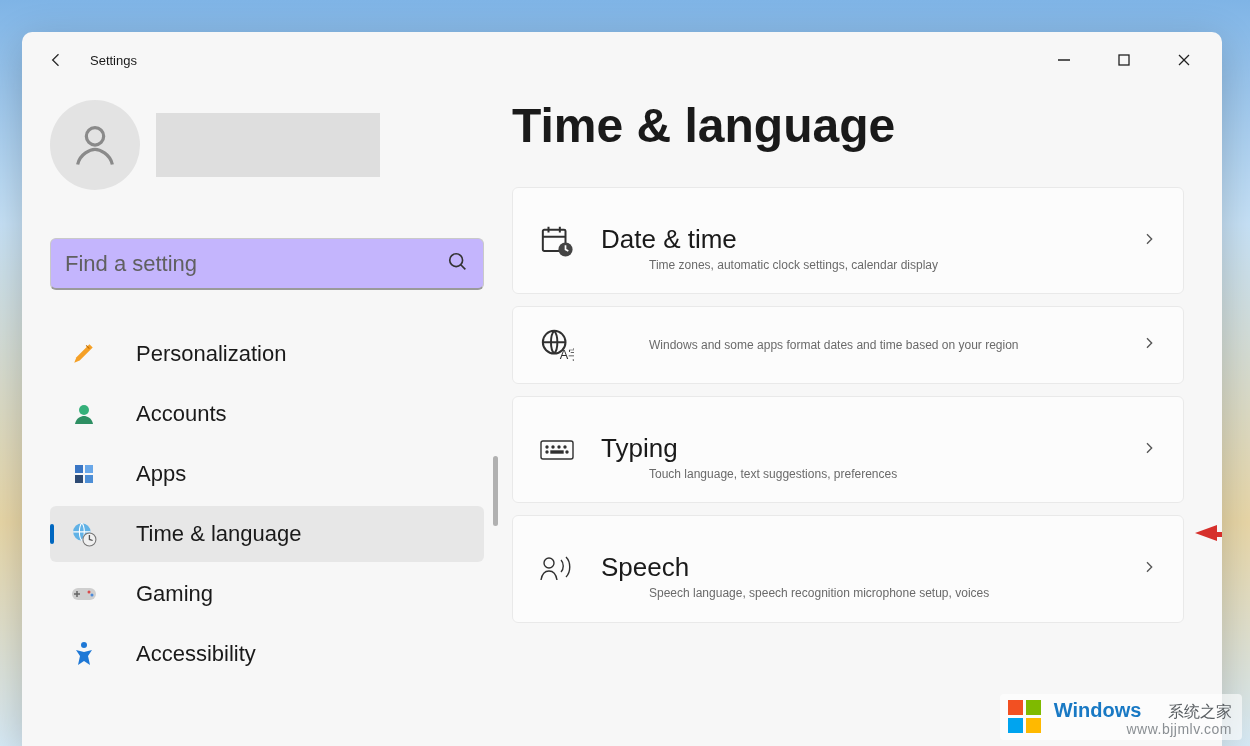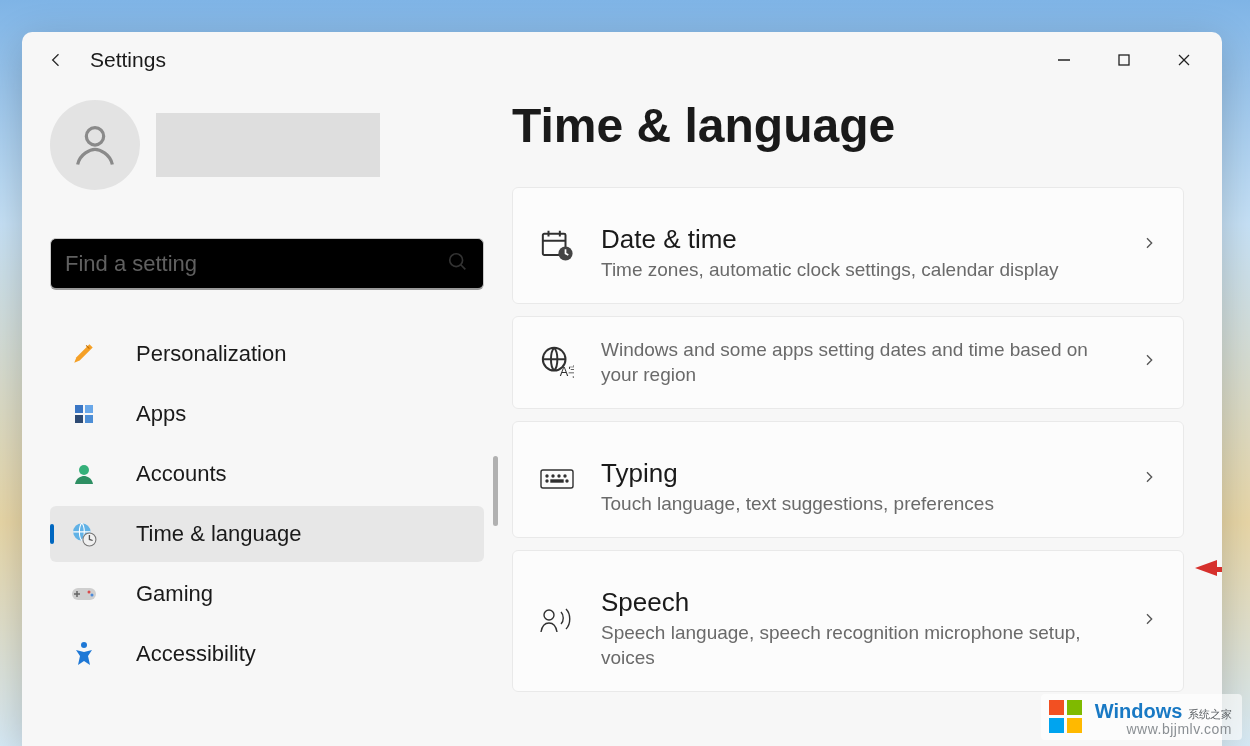--- a/index.html
+++ b/index.html
@@ -13,35 +13,35 @@
     background: #f7f7f7; border-radius: 10px 10px 0 0;
     box-shadow: 0 10px 40px rgba(0,0,0,0.2);
     overflow: hidden;
   }
   .titlebar {
     height: 56px; display: flex; align-items: center; justify-content: space-between;
     padding: 0 8px 0 22px;
   }
   .titlebar-left { display:flex; align-items:center; gap:22px; }
   .back-arrow { width:24px; height:24px; display:flex; align-items:center; justify-content:center; color:#2b2b2b; cursor:pointer; }
-  .title { font-size: 21px; color:#1a1a1a; font-weight: 400; }
+  .title { font-size: 13px; color:#1a1a1a; font-weight: 400; }
   .win-controls { display:flex; }
   .win-btn { width:60px; height:48px; display:flex; align-items:center; justify-content:center; color:#222; }
   .win-btn svg { width:14px; height:14px; }
   .content { display:flex; height: calc(100% - 56px); }
   .sidebar { width: 490px; padding: 0 28px 0 28px; position:relative; }
   .profile { display:flex; align-items:center; gap:16px; margin-top: 12px; }
   .avatar {
     width: 90px; height: 90px; border-radius:50%; background:#e3e3e3;
     display:flex; align-items:center; justify-content:center; color:#8a8a8a;
   }
   .name-placeholder { width:224px; height:64px; background:#dedede; }
   .search-wrap {
     margin-top: 48px; height: 52px; border:1px solid #c9c9c9; border-radius:6px;
-    display:flex; align-items:center; padding:0 14px 0 14px; background:#000000;
+    display:flex; align-items:center; padding:0 14px 0 14px; background:#c4b5fd;
     border-bottom: 2px solid #9a9a9a;
     justify-content: center;
   }
   .search-input {
     flex:1; border:none; outline:none; background:transparent;
     font-size:22px; color:#606060;
   }
   .search-input::placeholder { color:#606060; }
   .search-icon { color:#333; margin-left:6px; }
   .nav { margin-top: 36px; position:relative; }
@@ -66,42 +66,42 @@
   .page-title { font-size: 48px; font-weight:600; color:#1a1a1a; margin-bottom: 34px; }
   .card {
     background:#fcfcfc; border:1px solid #e9e9e9; border-radius:6px;
     display:flex; align-items:center; gap:26px;
     padding: 20px 26px; margin-bottom: 12px; cursor:pointer;
     position:relative;
   }
   .card .card-icon { width:36px; height:36px; display:flex; align-items:center; justify-content:center; color:#303030; }
   .card .card-body { flex:1; }
   .card .card-title { font-size:26px; color:#1a1a1a; font-weight:400; margin-bottom:2px;margin-top:16px; }
-  .card .card-sub { font-size:19px; color:#6a6a6a; line-height:1.35; }
+  .card .card-sub { font-size:12px; color:#6a6a6a; line-height:1.35;margin-left:48px; }
   .card .chevron { color:#555; }
 
   .arrow-annotation {
     position:absolute; left:672px; top:6px; width:160px; height:22px; pointer-events:none;
   }
   .arrow-line { position:absolute; left:30px; top:10px; width:130px; height:3px; background:#d6302c; }
   .arrow-line2 { position:absolute; left:30px; top:13px; width:130px; height:2px; background:#d6302c; }
   .arrow-head {
     position:absolute; left:10px; top:3px; width:0; height:0;
     border-top:8px solid transparent; border-bottom:8px solid transparent;
     border-right:22px solid #d6302c;
   }
 
   .watermark {
     position:absolute; right:8px; bottom:6px; display:flex; align-items:center; gap:8px;
     background:rgba(255,255,255,0.6); padding:4px 10px 2px 6px; border-radius:4px;
   }
   .wm-logo { width:40px; height:40px; position:relative; }
   .wm-logo .sq { position:absolute; width:15px; height:15px; }
   .wm-text-main { font-size:20px; color:#1979c4; font-weight:600; }
-  .wm-text-main .cn { color:#5a5f63; font-size:11px; font-weight:400; }
+  .wm-text-main .cn { color:#5a5f63; font-size:16px; font-weight:400;margin-left:21px; }
   .wm-text-sub { font-size:14px; color:#8a8f93; letter-spacing:0.5px; text-align:right; margin-top:-2px; }
 </style>
 </head>
 <body>
 
 <div class="window">
   <div class="titlebar">
     <div class="titlebar-left">
       <div class="back-arrow">
         <svg width="20" height="20" viewBox="0 0 24 24" fill="none" stroke="currentColor" stroke-width="1.6">
@@ -161,37 +161,37 @@
                 <path d="M3 20l5-2 12-12-3-3L5 15l-2 5z" fill="#f5a026"></path>
                 <path d="M14 4l3 3" stroke="#c46e00" stroke-width="1"></path>
               </svg>
           </span>
           <span>Personalization</span>
         </div>
 
         <div class="nav-item">
           <span class="icon-slot">
             <svg width="24" height="24" viewBox="0 0 24 24">
+                <circle cx="12" cy="8" r="5" fill="#35b07a"></circle>
+                <path d="M3 22c1-6 6-8 9-8s8 2 9 8z" fill="#2e8f63"></path>
+              </svg>
+          </span>
+          <span>Accounts</span>
+        </div>
+
+        <div class="nav-item">
+          <span class="icon-slot">
+            <svg width="24" height="24" viewBox="0 0 24 24">
                 <rect x="3" y="3" width="8" height="8" fill="#3a76c4"></rect>
                 <rect x="13" y="3" width="8" height="8" fill="#6aa8e9"></rect>
                 <rect x="3" y="13" width="8" height="8" fill="#2d4a73"></rect>
                 <rect x="13" y="13" width="8" height="8" fill="#4d8ed6"></rect>
               </svg>
           </span>
           <span>Apps</span>
-        </div>
-
-        <div class="nav-item">
-          <span class="icon-slot">
-            <svg width="24" height="24" viewBox="0 0 24 24">
-                <circle cx="12" cy="8" r="5" fill="#35b07a"></circle>
-                <path d="M3 22c1-6 6-8 9-8s8 2 9 8z" fill="#2e8f63"></path>
-              </svg>
-          </span>
-          <span>Accounts</span>
         </div>
 
         <div class="nav-item active">
           <span class="icon-slot">
             <svg width="26" height="26" viewBox="0 0 24 24">
                 <circle cx="10" cy="10" r="8" fill="#61b2e6"></circle>
                 <path d="M2 10h16M10 2c3 3 3 13 0 16M10 2c-3 3-3 13 0 16" stroke="#fff" stroke-width="1" fill="none"></path>
                 <circle cx="17" cy="17" r="6" fill="#f0f0f0" stroke="#777" stroke-width="1"></circle>
                 <path d="M17 13v4l3 1" stroke="#555" stroke-width="1.2" fill="none"></path>
               </svg>
@@ -249,21 +249,21 @@
 
       <div class="card">
         <div class="card-icon">
           <svg width="34" height="34" viewBox="0 0 24 24" fill="none" stroke="currentColor" stroke-width="1.4">
               <circle cx="10" cy="10" r="8"></circle>
               <path d="M2 10h16M10 2c3 3 3 13 0 16M10 2c-3 3-3 13 0 16"></path>
               <text x="14" y="22" font-size="9" fill="currentColor" stroke="none">A字</text>
             </svg>
         </div>
         <div class="card-body">
-          <div class="card-sub">Windows and some apps setting dates and time based on your region</div>
+          <div class="card-sub">Windows and some apps format dates and time based on your region</div>
         </div>
         <div class="chevron">
           <svg width="16" height="16" viewBox="0 0 24 24" fill="none" stroke="currentColor" stroke-width="2">
               <path d="M9 5l7 7-7 7"></path>
             </svg>
         </div>
       </div>
 
       <div class="card">
         <div class="card-icon">

